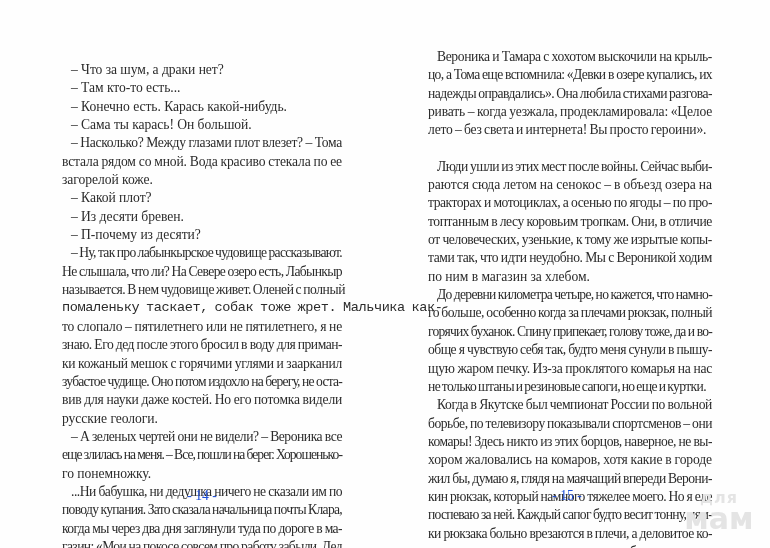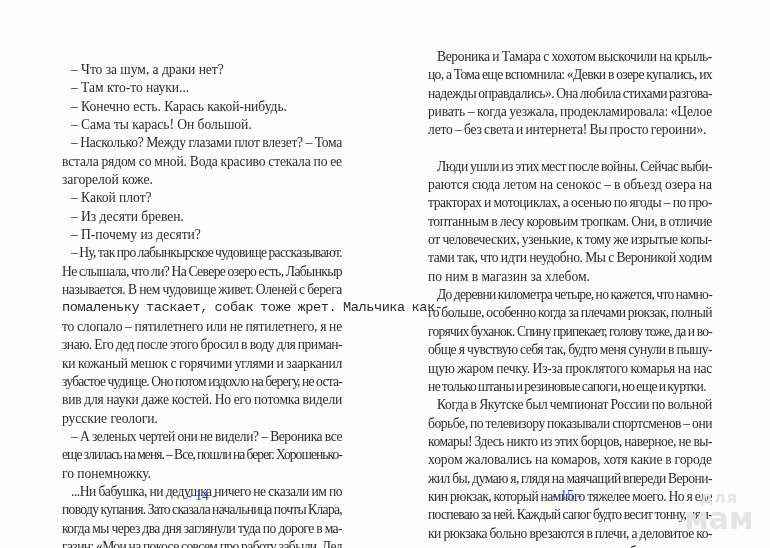--- a/index.html
+++ b/index.html
@@ -84,32 +84,32 @@
       margin-top: -2px;
     }
   </style>
 </head>
 <body>
 
 <div class="spread">
   <div class="page page-left">
     <div class="text-block" id="left-text">
         <span class="line indent last">– Что за шум, а драки нет?</span>
-        <span class="line indent last">– Там кто-то науки...</span>
+        <span class="line indent last">– Там кто-то есть...</span>
         <span class="line indent last">– Конечно есть. Карась какой-нибудь.</span>
         <span class="line indent last">– Сама ты карась! Он большой.</span>
         <span class="line indent" style="letter-spacing: -0.291607px; word-spacing: -1px;">– Насколько? Между глазами плот влезет? – Тома</span>
         <span class="line" style="letter-spacing: -0.153026px; word-spacing: -1px;">встала рядом со мной. Вода красиво стекала по ее</span>
         <span class="line last">загорелой коже.</span>
         <span class="line indent last">– Какой плот?</span>
         <span class="line indent last">– Из десяти бревен.</span>
         <span class="line indent last">– П-почему из десяти?</span>
         <span class="line indent" style="letter-spacing: -0.681386px; word-spacing: -1px;">– Ну, так про лабынкырское чудовище рассказывают.</span>
         <span class="line" style="letter-spacing: -0.615115px; word-spacing: -1px;">Не слышала, что ли? На Севере озеро есть, Лабынкыр</span>
-        <span class="line" style="letter-spacing: -0.413675px; word-spacing: -1px;">называется. В нем чудовище живет. Оленей с берега</span>
+        <span class="line" style="letter-spacing: -0.413675px; word-spacing: -1px;">называется. В нем чудовище живет. Оленей с полный</span>
         <span class="line" style="letter-spacing: -0.428149px; word-spacing: -1px; font-family: Liberation Mono, monospace;">помаленьку таскает, собак тоже жрет. Мальчика как-</span>
         <span class="line" style="letter-spacing: -0.207209px; word-spacing: -1px;">то слопало – пятилетнего или не пятилетнего, я не</span>
         <span class="line" style="letter-spacing: -0.499693px; word-spacing: -1px;">знаю. Его дед после этого бросил в воду для приман-</span>
         <span class="line" style="letter-spacing: -0.253033px; word-spacing: -1px;">ки кожаный мешок с горячими углями и заарканил</span>
         <span class="line" style="letter-spacing: -0.78438px; word-spacing: -1px;">зубастое чудище. Оно потом издохло на берегу, не оста-</span>
         <span class="line" style="letter-spacing: -0.220598px; word-spacing: -1px;">вив для науки даже костей. Но его потомка видели</span>
         <span class="line last">русские геологи.</span>
         <span class="line indent" style="letter-spacing: -0.458196px; word-spacing: -1px;">– А зеленых чертей они не видели? – Вероника все</span>
         <span class="line" style="letter-spacing: -0.950927px; word-spacing: -1px;">еще злилась на меня. – Все, пошли на берег. Хорошенько-</span>
         <span class="line last">го понемножку.</span>

